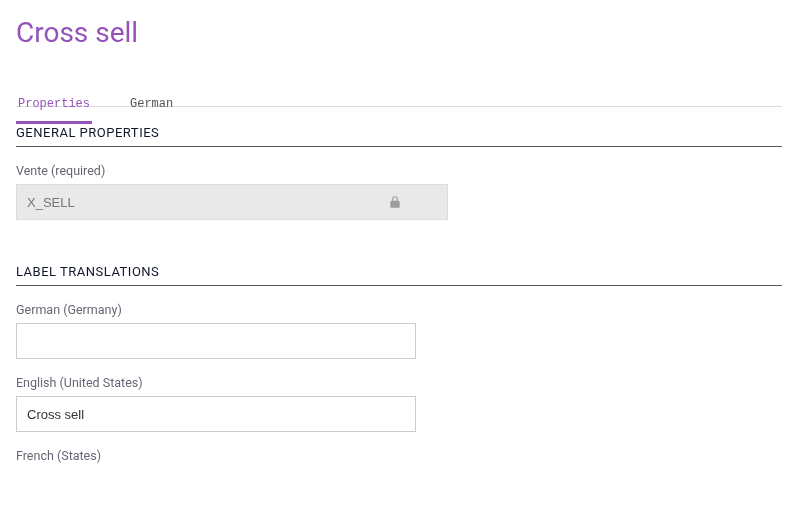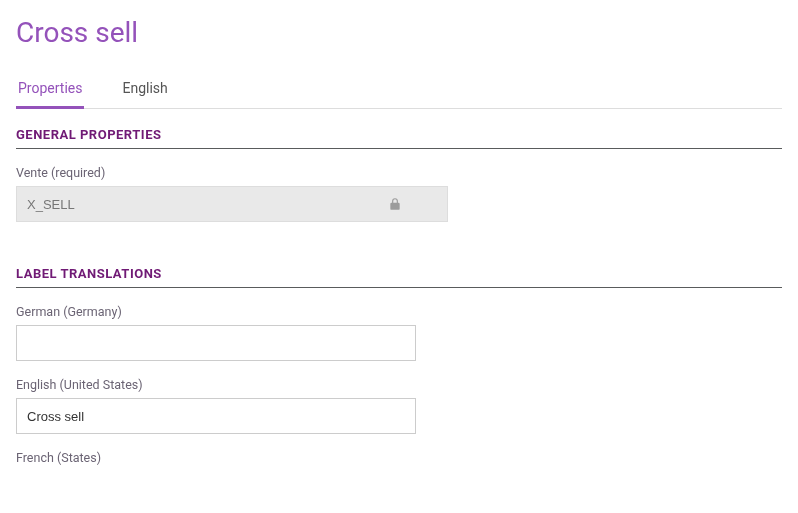--- a/index.html
+++ b/index.html
@@ -17,39 +17,40 @@
     color: #9452ba;
     margin: 4px 0 22px 0;
   }
   .tabs {
     border-bottom: 1px solid #ddd;
     display: flex;
     gap: 36px;
   }
   .tab {
     padding: 8px 2px 10px 2px;
-    font-size: 14px;
+    font-size: 12px;
     color: #555;
     cursor: pointer;
     position: relative;
-    top: 1px;
+    top: 18px;
+    font-family: Liberation Mono, monospace;
   }
   .tab.active {
     color: #9452ba;
     border-bottom: 3px solid #9452ba;
     font-weight: 400;
   }
   .section {
     margin-top: 18px;
   }
   .section-title {
     font-size: 13px;
     letter-spacing: 0.5px;
-    color: #701a75;
-    font-weight: 700;
+    color: #0f172a;
+    font-weight: 400;
     text-transform: uppercase;
     padding-bottom: 6px;
     border-bottom: 1px solid #595b5c;
   }
   .field {
     margin-top: 16px;
   }
   .field-label {
     font-size: 12.5px;
     color: #6b6474;
@@ -90,21 +91,21 @@
   }
   .spacer-lg { height: 26px; }
 </style>
 </head>
 <body>
 
 <h1 class="page-title">Cross sell</h1>
 
 <div class="tabs">
   <div class="tab active">Properties</div>
-  <div class="tab">English</div>
+  <div class="tab">German</div>
 </div>
 
 <div class="section">
   <div class="section-title">GENERAL PROPERTIES</div>
 
   <div class="field">
     <div class="field-label">
       <span>Vente</span>
       <span class="req">(required)</span>
     </div>

